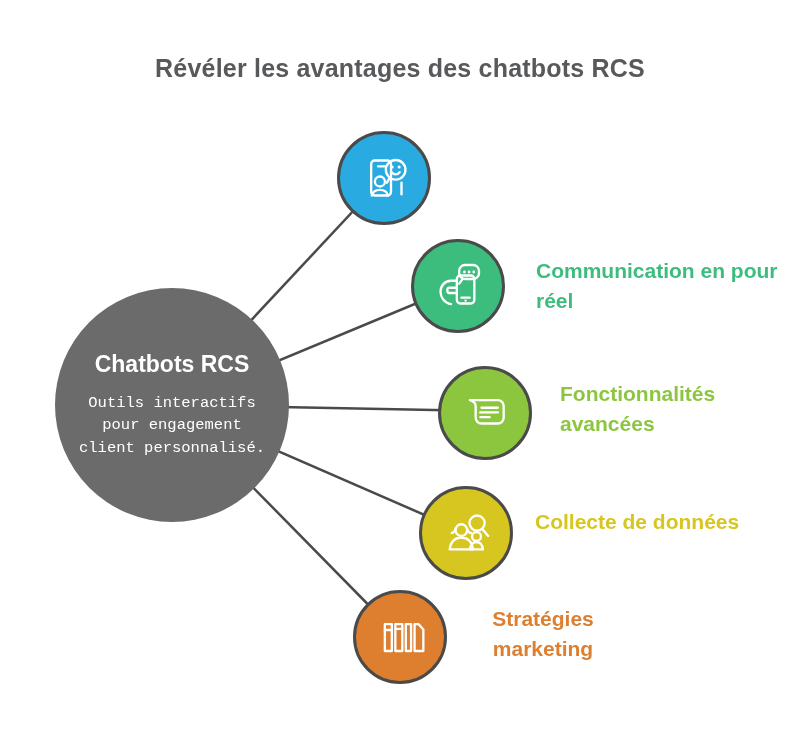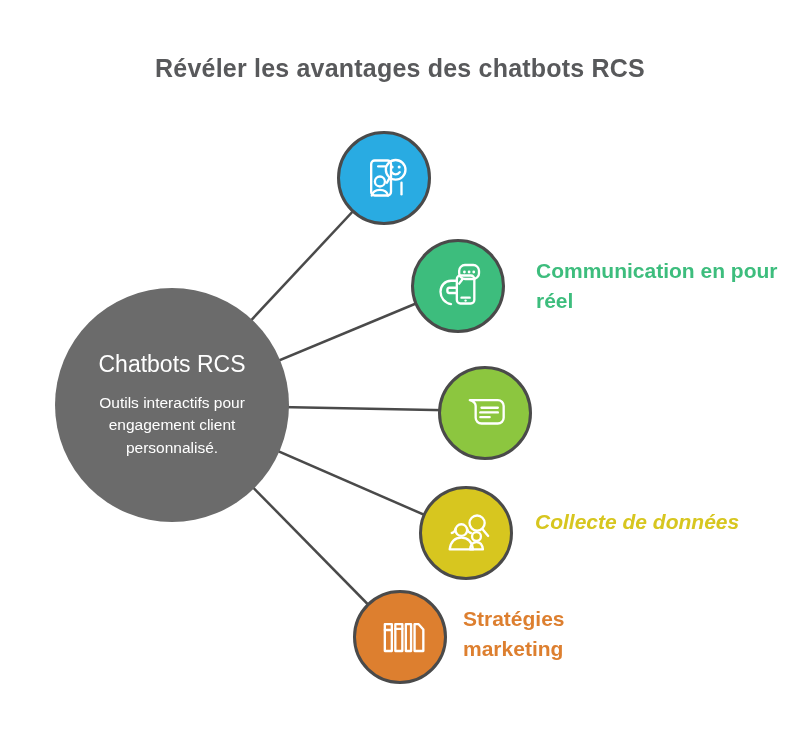--- a/index.html
+++ b/index.html
@@ -26,24 +26,24 @@
   .center-node{
     position:absolute;
     left:55px;top:288px;
     width:234px;height:234px;
     border-radius:50%;
     display:flex;flex-direction:column;
     align-items:center;justify-content:center;
     text-align:center;
   }
   .center-title{
-    font-size:23px;font-weight:normal;margin:0 0 14px 0;
+    font-size:23px;font-weight:bold;margin:0 0 14px 0;
   }
   .center-desc{
-    font-size:15.5px;line-height:1.45;margin:0;width:192px;
+    font-size:15.5px;line-height:1.45;margin:0;width:192px;font-family:Liberation Mono, monospace;
   }
   .node-circle{
     position:absolute;
     width:88px;height:88px;
     border-radius:50%;
     border:3px solid #4a4a4a;
     display:flex;align-items:center;justify-content:center;
   }
   .node-circle svg{width:56px;height:56px;display:block;}
   .icon-stroke{fill:none;stroke:#ffffff;stroke-width:2;stroke-linecap:round;stroke-linejoin:round;}
@@ -55,22 +55,22 @@
     line-height:1.44;
   }
   .pos-b0{left:337px;top:131px;}
   .pos-b1{left:411px;top:239px;}
   .pos-b2{left:438px;top:366px;}
   .pos-b3{left:419px;top:486px;}
   .pos-b4{left:353px;top:590px;}
   .pos-l0{left:466px;top:149px;width:212px;}
   .pos-l1{left:536px;top:256px;width:252px;}
   .pos-l2{left:560px;top:379px;width:206px;}
-  .pos-l3{left:535px;top:507px;width:260px;font-style:italic;}
-  .pos-l4{left:463px;top:604px;width:160px;}
+  .pos-l3{left:535px;top:507px;width:260px;}
+  .pos-l4{left:463px;top:604px;width:160px;text-align:center;}
 </style>
 </head>
 <body>
 
 <div class="canvas">
 
   <h1 class="main-title" style="color: rgb(88, 89, 91);">Révéler les avantages des chatbots RCS</h1>
 
   <svg class="connectors" viewBox="0 0 800 752" xmlns="http://www.w3.org/2000/svg">
     <line x1="172" y1="405" x2="384" y2="178" style="stroke: rgb(74, 74, 74);"></line>
@@ -117,20 +117,21 @@
   <div class="branch-label pos-l1" style="color: rgb(61, 189, 125);">Communication en pour réel</div>
 
   <div class="node-circle pos-b2" style="background-color: rgb(140, 198, 63);">
     <svg viewBox="0 0 48 48">
       <path class="icon-stroke" d="M11 13 H35 C37.8 13 40 15.2 40 18 V28 C40 30.8 37.8 33 35 33 H21 C18.2 33 16 30.8 16 28 V18 C16 15.8 13.8 13.8 11 13 Z"></path>
       <line class="icon-stroke" x1="21" y1="19.5" x2="35" y2="19.5"></line>
       <line class="icon-stroke" x1="20" y1="23.5" x2="35" y2="23.5"></line>
       <line class="icon-stroke" x1="20" y1="27.5" x2="28" y2="27.5"></line>
     </svg>
   </div>
+  <div class="branch-label pos-l2" style="color: rgb(140, 198, 63);">Fonctionnalités avancées</div>
 
   <div class="node-circle pos-b3" style="background-color: rgb(215, 198, 31);">
     <svg viewBox="0 0 48 48">
       <circle class="icon-stroke" cx="33.5" cy="15.5" r="6.5"></circle>
       <line class="icon-stroke" x1="38" y1="20.5" x2="43" y2="26.5"></line>
       <circle class="icon-stroke" cx="20" cy="21.5" r="5"></circle>
       <path class="icon-stroke" d="M15.2 20.5 C14.2 23 12.8 24 11.8 24"></path>
       <path class="icon-stroke" d="M24.8 20.5 C25.8 23 27.2 24 28.2 24"></path>
       <path class="icon-stroke" d="M10 38 C11 31 14.5 28 20 28 C25.5 28 29 31 30 38 Z"></path>
       <circle class="icon-stroke" cx="33" cy="27" r="3.8"></circle>

